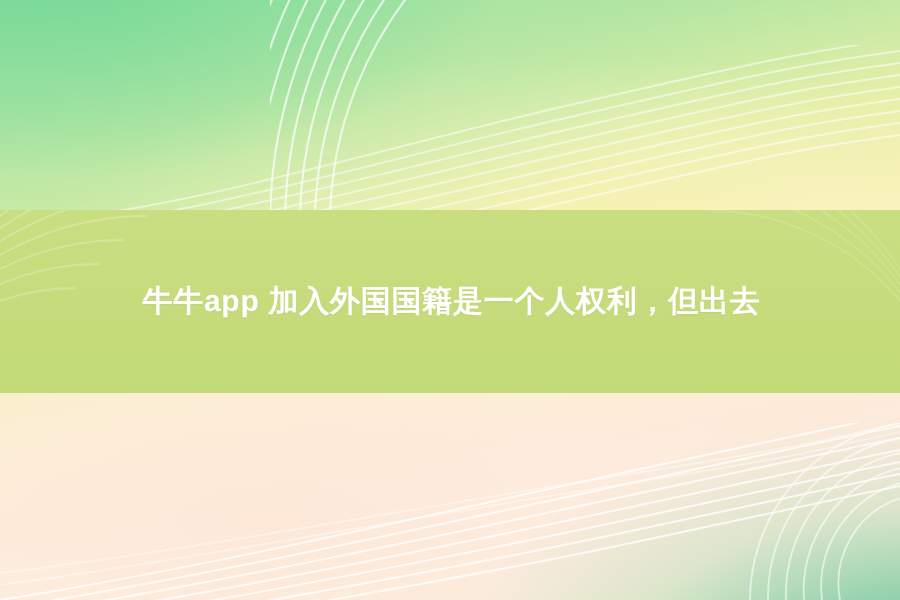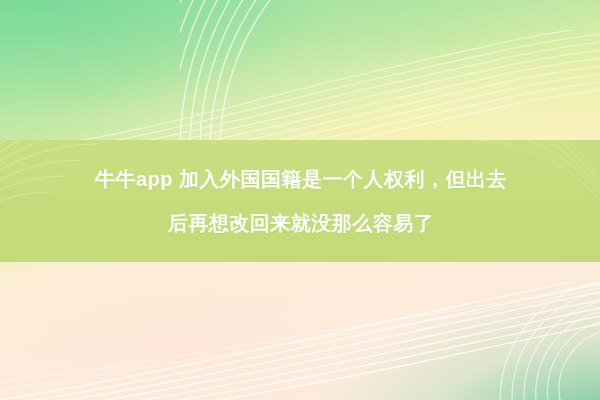--- a/index.html
+++ b/index.html
@@ -247,16 +247,15 @@
           <path d="M 260 230 A 170 170 0 0 0 90 60"></path>
           <path d="M 260 230 A 186 186 0 0 0 74 44"></path>
           <path d="M 260 230 A 202 202 0 0 0 58 28"></path>
           <path d="M 260 230 A 218 218 0 0 0 42 12"></path>
           <path d="M 260 230 A 234 234 0 0 0 26 -4"></path>
         </g>
       </svg>
     </div>
 
     <div class="headline l1">牛牛app 加入外国国籍是一个人权利，但出去</div>
-    <div class="headline l2">后再想改回来就没那么容易了</div>
   </div>
 
 </div>
 
 </body></html>

